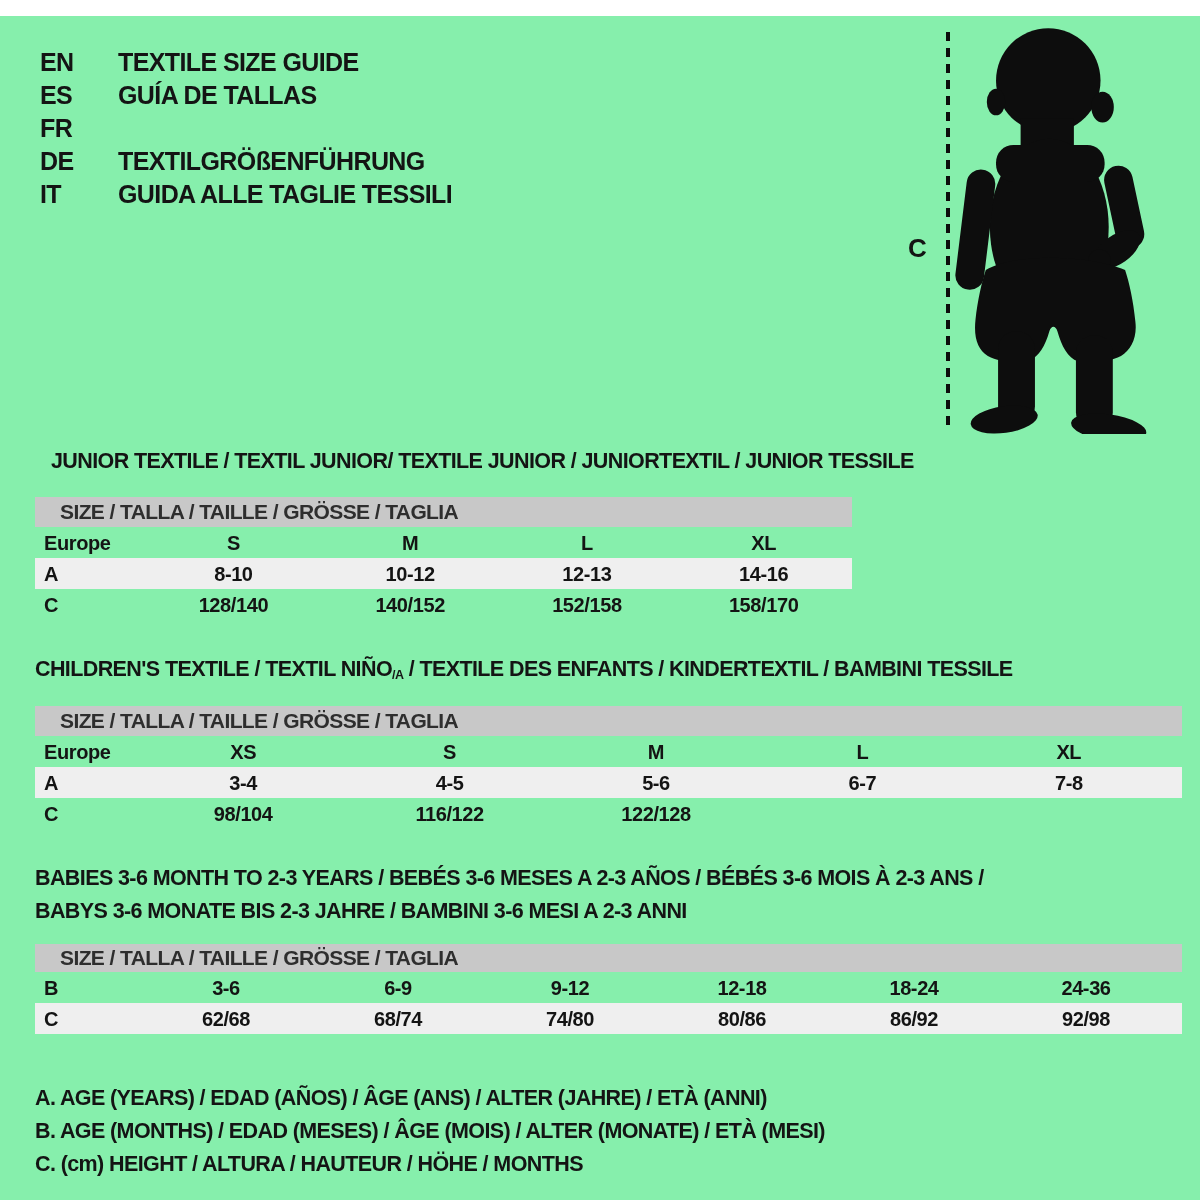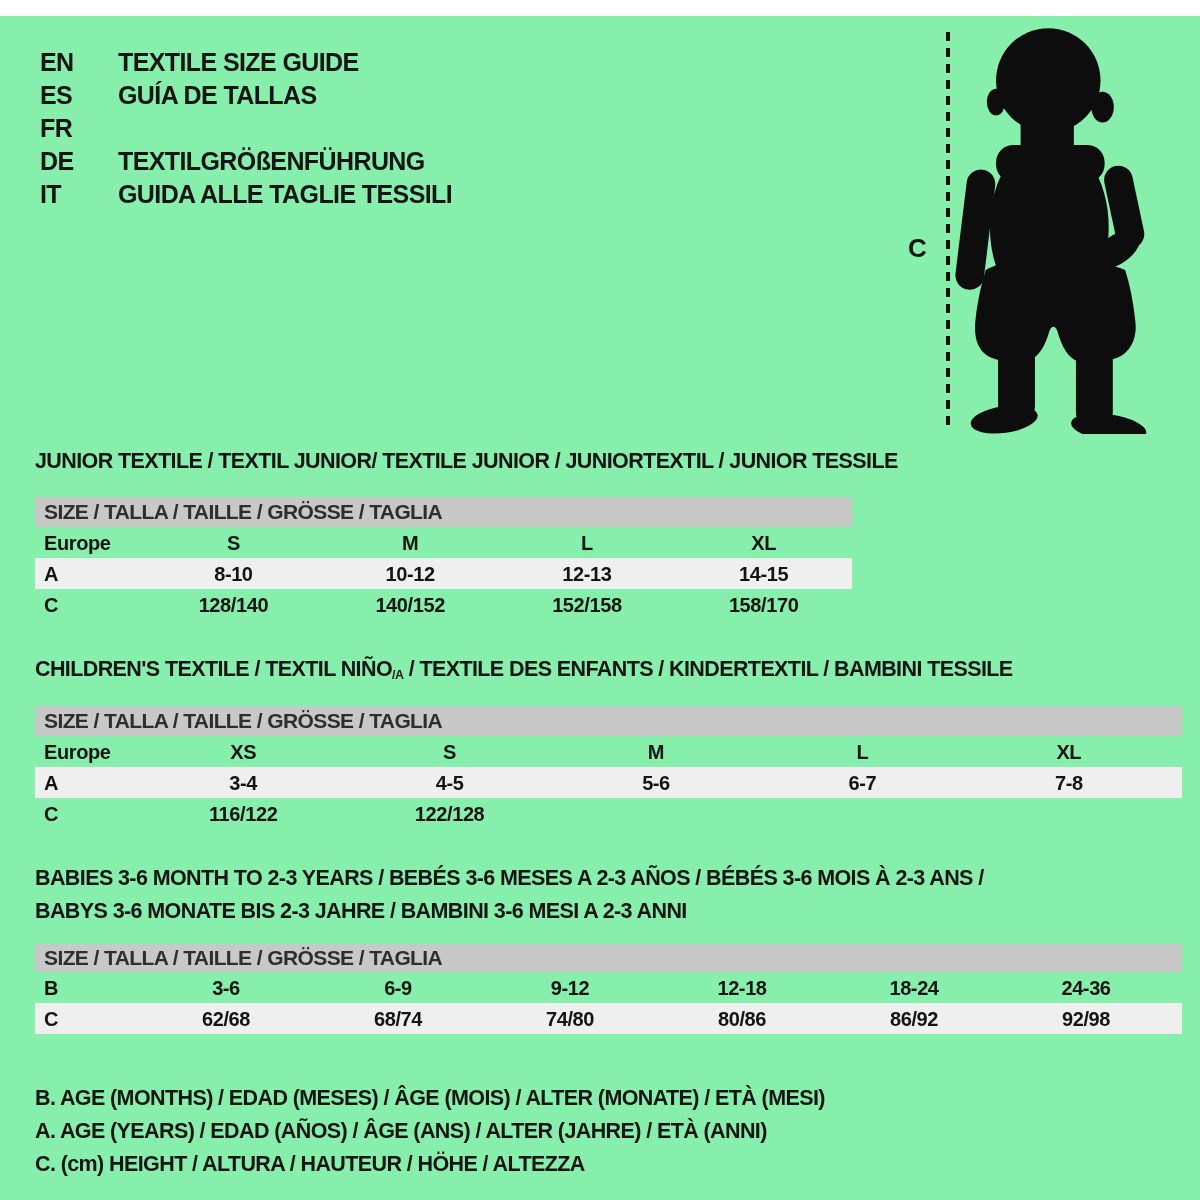--- a/index.html
+++ b/index.html
@@ -41,21 +41,21 @@
     white-space:nowrap;
   }
   .sec-title sub { font-size:0.58em; vertical-align:baseline; position:relative; top:0.25em; }
 
   
   .stable { position:absolute; left:35px; }
   .tbar {
     height:30px; background:#c8c8c8;
     font-weight:700; font-size:21px; line-height:30px;
     letter-spacing:-0.6px; color:#2e2e2e;
-    padding-left:9px;
+    padding-left:25px;
   }
   .trow { display:grid; height:31px; }
   .trow.alt { background:#efefef; }
   .cell {
     font-weight:700; font-size:20px; line-height:32px;
     letter-spacing:-0.4px; text-align:center;
     overflow:hidden; white-space:nowrap;
   }
   .cell.rlabel { text-align:left; padding-left:9px; }
   .t1 { width:817px; }
@@ -103,36 +103,36 @@
       <ellipse cx="160" cy="220" rx="26" ry="14" transform="rotate(-35 160 220)"></ellipse>
       <circle cx="143" cy="231" r="11"></circle>
       <path d="M32,240 C28,252 24,270 22,288 C20,306 24,318 34,324 C46,330 62,332 74,328 C84,325 90,314 94,300 C96,294 100,294 102,300 C106,314 112,326 122,329 C134,333 152,330 164,324 C174,318 180,306 178,290 C176,270 172,252 168,240 C150,232 120,228 94,228 C70,228 46,232 32,240 Z"></path>
       <rect x="44" y="300" width="36" height="90" rx="17"></rect>
       <rect x="120" y="304" width="36" height="92" rx="17"></rect>
       <ellipse cx="50" cy="386" rx="33" ry="13" transform="rotate(-8 50 386)"></ellipse>
       <ellipse cx="152" cy="394" rx="37" ry="13" transform="rotate(8 152 394)"></ellipse>
     </g>
   </svg>
 
-  <div class="sec-title" style="top:433px;">JUNIOR TEXTILE / TEXTIL JUNIOR/ TEXTILE JUNIOR / JUNIORTEXTIL / JUNIOR TESSILE</div>
+  <div class="sec-title" style="top:433px;margin-left:16px;">JUNIOR TEXTILE / TEXTIL JUNIOR/ TEXTILE JUNIOR / JUNIORTEXTIL / JUNIOR TESSILE</div>
   <div class="stable t1" style="top:481px;">
     <div class="tbar">SIZE / TALLA / TAILLE / GRÖSSE / TAGLIA</div>
     <div class="trow">
       <div class="cell rlabel">Europe</div>
       <div class="cell">S</div>
       <div class="cell">M</div>
       <div class="cell">L</div>
       <div class="cell">XL</div>
     </div>
     <div class="trow alt">
       <div class="cell rlabel">A</div>
       <div class="cell">8-10</div>
       <div class="cell">10-12</div>
       <div class="cell">12-13</div>
-      <div class="cell">14-15</div>
+      <div class="cell">14-16</div>
     </div>
     <div class="trow">
       <div class="cell rlabel">C</div>
       <div class="cell">128/140</div>
       <div class="cell">140/152</div>
       <div class="cell">152/158</div>
       <div class="cell">158/170</div>
     </div>
   </div>
 
@@ -150,20 +150,21 @@
     <div class="trow alt">
       <div class="cell rlabel">A</div>
       <div class="cell">3-4</div>
       <div class="cell">4-5</div>
       <div class="cell">5-6</div>
       <div class="cell">6-7</div>
       <div class="cell">7-8</div>
     </div>
     <div class="trow">
       <div class="cell rlabel">C</div>
+      <div class="cell">98/104</div>
       <div class="cell">116/122</div>
       <div class="cell">122/128</div>
     </div>
   </div>
 
   <div class="sec-title" style="top:850px;">BABIES 3-6 MONTH TO 2-3 YEARS / BEBÉS 3-6 MESES A 2-3 AÑOS / BÉBÉS 3-6 MOIS À 2-3 ANS /</div>
   <div class="sec-title" style="top:883px;">BABYS 3-6 MONATE BIS 2-3 JAHRE / BAMBINI 3-6 MESI A 2-3 ANNI</div>
   <div class="stable t3" style="top:928px;">
     <div class="tbar" style="height:28px; line-height:28px;">SIZE / TALLA / TAILLE / GRÖSSE / TAGLIA</div>
     <div class="trow">
@@ -180,18 +181,18 @@
       <div class="cell">62/68</div>
       <div class="cell">68/74</div>
       <div class="cell">74/80</div>
       <div class="cell">80/86</div>
       <div class="cell">86/92</div>
       <div class="cell">92/98</div>
     </div>
   </div>
 
   <div class="legend">
+    <div class="lline">A. AGE (YEARS) / EDAD (AÑOS) / ÂGE (ANS) / ALTER (JAHRE) / ETÀ (ANNI)</div>
     <div class="lline">B. AGE (MONTHS) / EDAD (MESES) / ÂGE (MOIS) / ALTER (MONATE) / ETÀ (MESI)</div>
-    <div class="lline">A. AGE (YEARS) / EDAD (AÑOS) / ÂGE (ANS) / ALTER (JAHRE) / ETÀ (ANNI)</div>
-    <div class="lline">C. (cm) HEIGHT / ALTURA / HAUTEUR / HÖHE / ALTEZZA</div>
+    <div class="lline">C. (cm) HEIGHT / ALTURA / HAUTEUR / HÖHE / MONTHS</div>
   </div>
 
 </div>
 
 </body></html>

